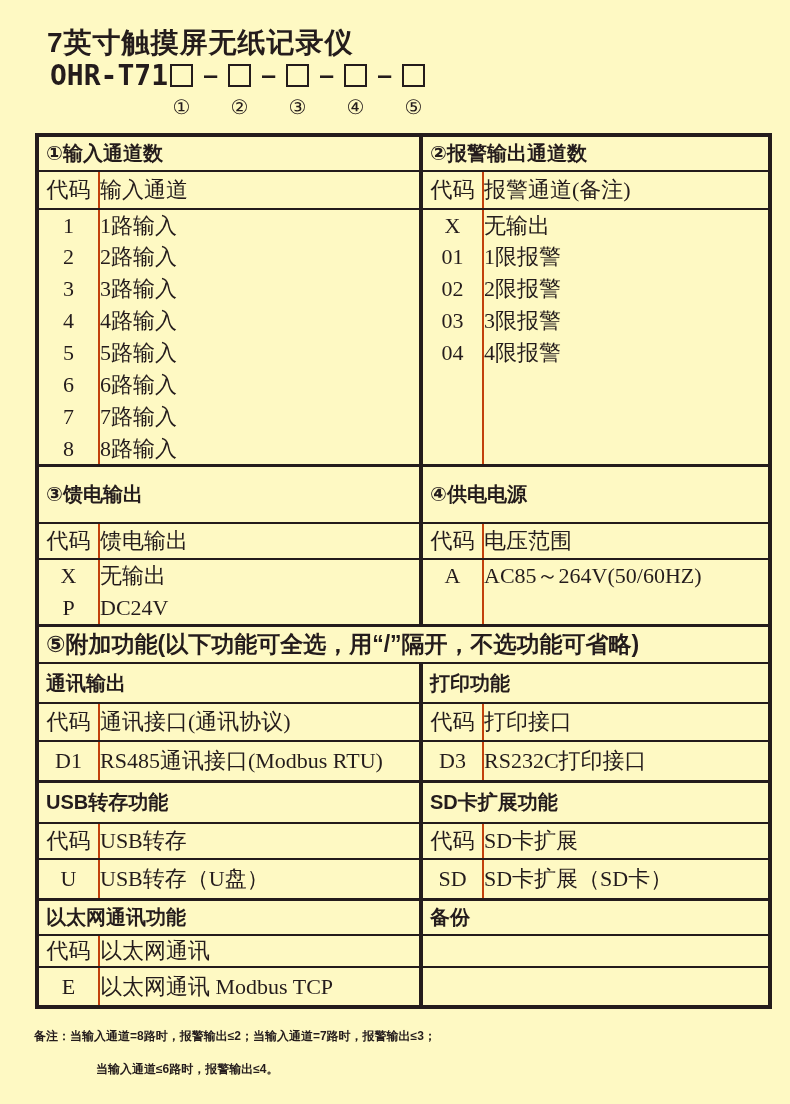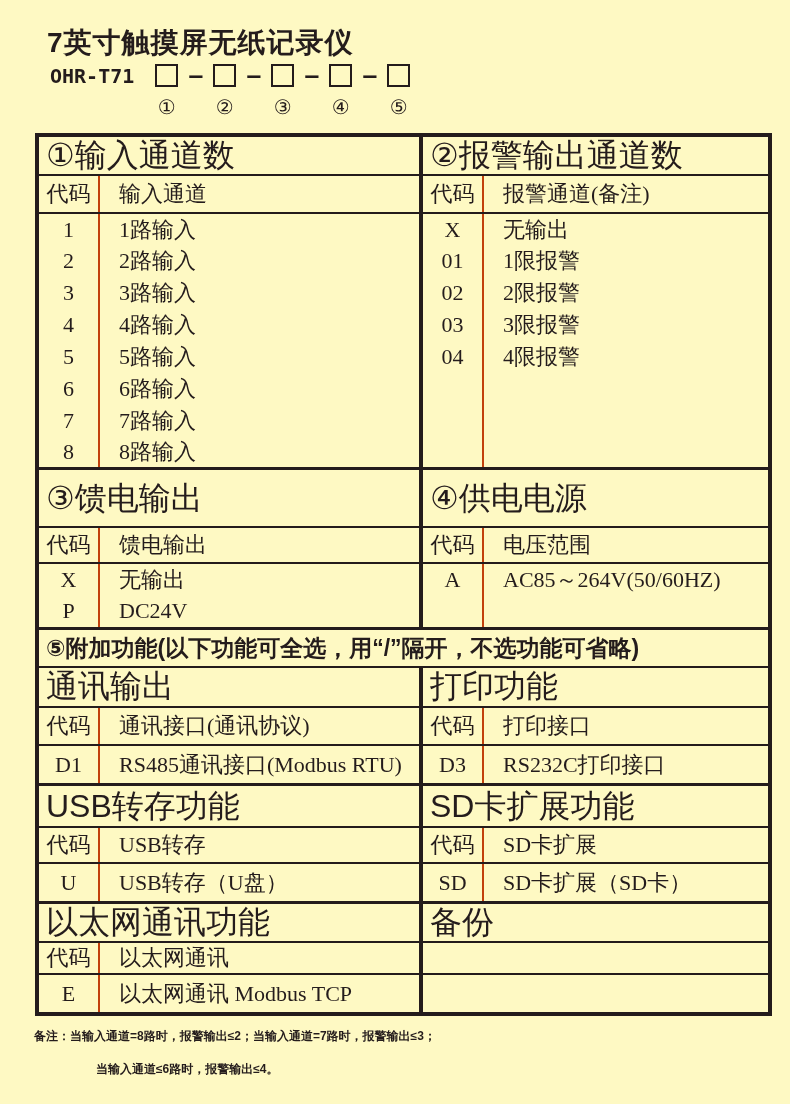--- a/index.html
+++ b/index.html
@@ -15,21 +15,21 @@
     position:absolute;left:47px;top:24px;
     font-family:"Liberation Sans","DejaVu Sans",sans-serif;
     font-weight:bold;font-size:28px;letter-spacing:1px;
   }
   .model{
     position:absolute;left:50px;top:62px;
     display:flex;align-items:flex-start;
   }
   .model-prefix{
     font-family:"DejaVu Sans Mono","Liberation Mono",monospace;
-    font-weight:bold;font-size:20px;line-height:28px;margin-right:19px;
+    font-weight:bold;font-size:28px;line-height:28px;margin-right:0;
   }
   .slot{display:flex;flex-direction:column;align-items:center;width:27px;}
   .box{width:23px;height:23px;border:2px solid #241c1c;box-sizing:border-box;margin-top:2px;}
   .circ{margin-top:9px;font-size:20px;line-height:22px;}
   .dash{
     width:31px;text-align:center;
     font-family:"DejaVu Sans Mono","Liberation Mono",monospace;
     font-weight:bold;font-size:22px;line-height:28px;
   }
 
@@ -38,25 +38,25 @@
     width:733px;table-layout:fixed;
     border-collapse:collapse;
     border:4px solid #241c1c;
   }
   .tbl td{
     padding:0;font-size:22px;line-height:1.15;
     overflow:hidden;white-space:nowrap;
     vertical-align:middle;
   }
   td.c{text-align:center;border-right:2px solid #c2410c;}
-  td.d{padding-left:19px;}
+  td.d{padding-left:0;}
   td.m{border-left:4px solid #241c1c;}
   tr.sech td{
     font-family:"Liberation Sans","DejaVu Sans",sans-serif;
-    font-weight:normal;font-size:32px;
+    font-weight:bold;font-size:20px;
     border-bottom:2px solid #241c1c;
     padding-left:7px;
   }
   tr.bord td{border-top:3px solid #241c1c;}
   tr.subh td{border-bottom:2px solid #241c1c;}
   tr.banner td{
     font-family:"Liberation Sans","DejaVu Sans",sans-serif;
     font-weight:bold;font-size:23px;
     border-top:3px solid #241c1c;
     border-bottom:2px solid #241c1c;

